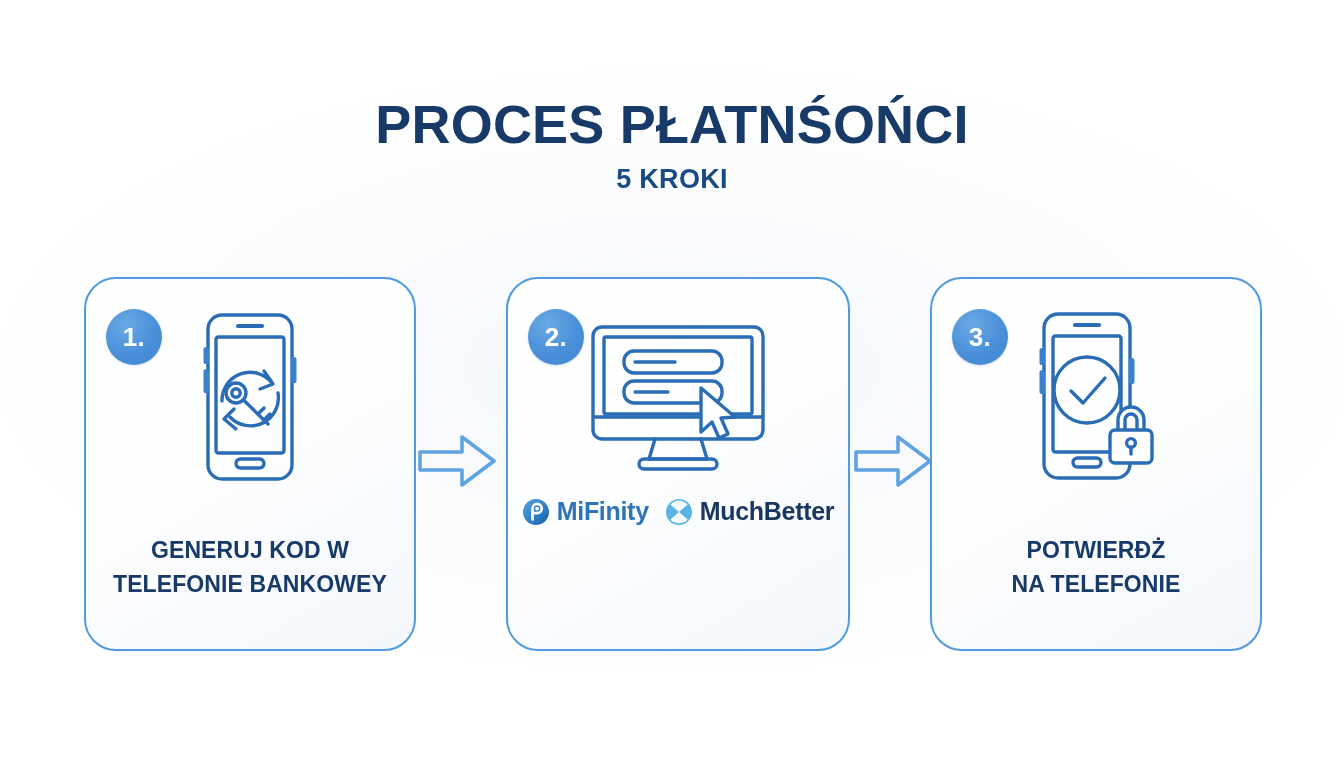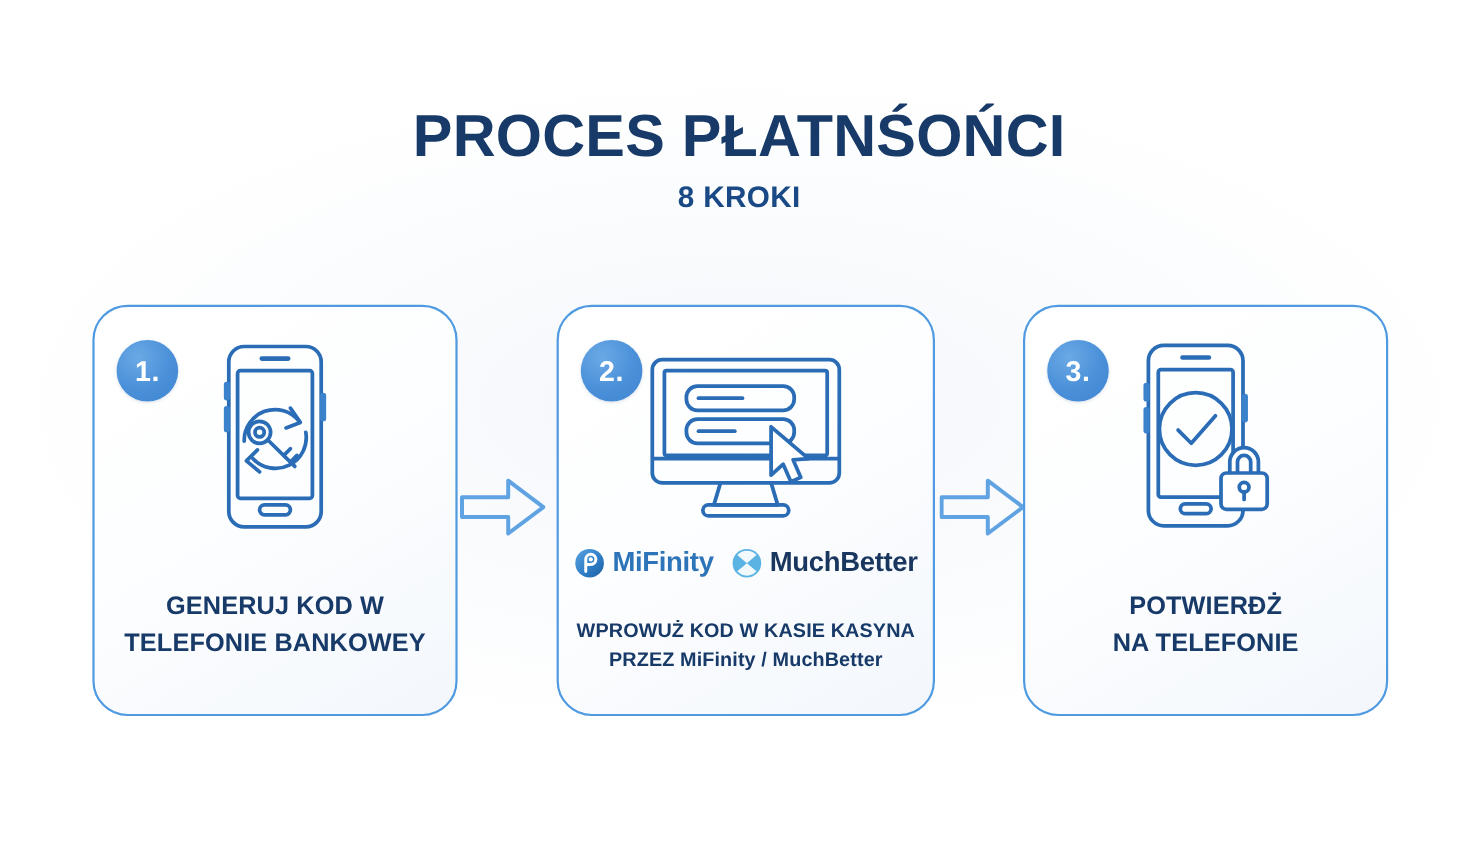--- a/index.html
+++ b/index.html
@@ -154,21 +154,21 @@
 </style>
 </head>
 <body>
 
 <div class="bg-tint"></div>
 
 <div class="stage">
 
   <div class="header">
     <div class="title">PROCES PŁATNŚOŃCI</div>
-    <div class="subtitle">8 KROKI</div>
+    <div class="subtitle">5 KROKI</div>
   </div>
 
   <div class="card card-1">
     <div class="badge">1.</div>
 
     <div class="icon-slot">
       <svg width="128" height="176" viewBox="0 0 128 176">
         <g fill="none" stroke="#2a6cb5" stroke-width="3.4" stroke-linecap="round" stroke-linejoin="round">
           <rect x="22" y="6" width="84" height="164" rx="14"></rect>
           <rect x="30" y="28" width="68" height="116" rx="2.5"></rect>
@@ -252,24 +252,20 @@
           <circle cx="14" cy="14" r="13" fill="#5bb3e4"></circle>
           <path d="M5.5 5.5 C11 9 11 9 14 14 C17 19 17 19 22.5 22.5 C17 19 17 19 14 14 C11 9 11 9 5.5 5.5 Z" fill="#ffffff"></path>
           <path d="M22.5 5.5 C19 11 19 11 14 14 C9 17 9 17 5.5 22.5 C9 17 9 17 14 14 C19 11 19 11 22.5 5.5 Z" fill="#ffffff"></path>
           <path d="M14 14 L5.3 6.6 A11.5 11.5 0 0 1 22.7 6.6 Z" fill="#ffffff" opacity="0.92"></path>
           <path d="M14 14 L22.7 21.4 A11.5 11.5 0 0 1 5.3 21.4 Z" fill="#ffffff" opacity="0.92"></path>
         </svg>
         <span class="logo-text">MuchBetter</span>
       </div>
     </div>
 
-    <div class="caption">
-      <span class="line">WPROWUŻ KOD W KASIE KASYNA</span>
-      <span class="line">PRZEZ MiFinity / MuchBetter</span>
-    </div>
   </div>
 
   <svg class="arrow arrow-2" viewBox="0 0 78 58">
     <polygon points="2,20 44,20 44,5 76,29 44,53 44,38 2,38" fill="none" stroke="#5fa3e3" stroke-width="3.6" stroke-linejoin="round"></polygon>
   </svg>
 
   <div class="card card-3">
     <div class="badge">3.</div>
 
     <div class="icon-slot">

